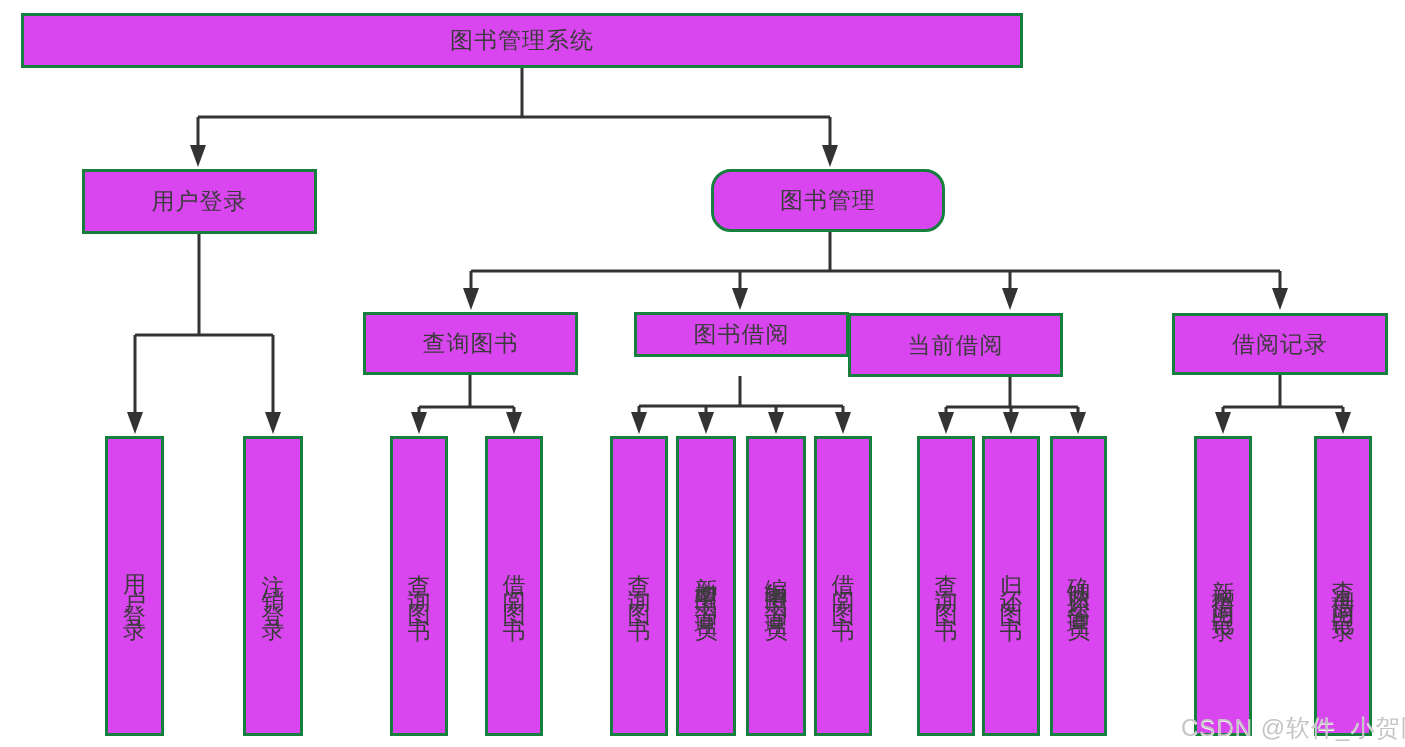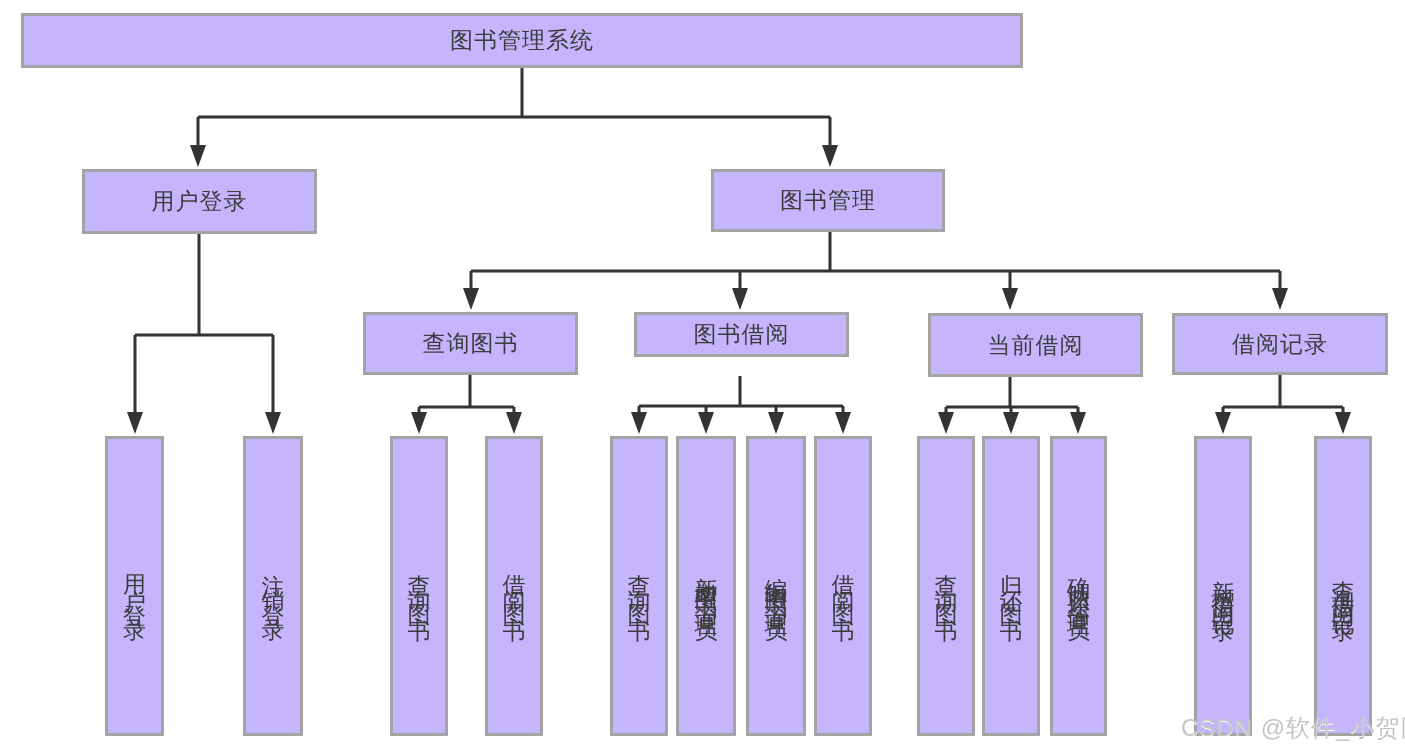--- a/index.html
+++ b/index.html
@@ -3,21 +3,21 @@
 <meta charset="utf-8">
 <style>
   html,body{margin:0;padding:0;background:#fff;}
   .canvas{
     position:relative;width:1405px;height:747px;background:#fff;overflow:hidden;
     font-family:"Liberation Sans","DejaVu Sans",sans-serif;
   }
   .wires{position:absolute;left:0;top:0;width:1405px;height:747px;}
   .node{
     position:absolute;box-sizing:border-box;
-    border:3px solid #a3a3a3;background:#c4b5fd;
+    border:3px solid #15803d;background:#d946ef;
     display:flex;align-items:center;justify-content:center;
     color:#3b3b3b;
   }
   .hbox{font-size:23px;letter-spacing:1px;white-space:nowrap;}
   .vbox{font-size:23px;}
   .vbox span{writing-mode:vertical-rl;text-orientation:mixed;line-height:1;}
   .ls-lg span{letter-spacing:15px;}
   .ls-md span{letter-spacing:8px;}
   .ls-sm span{letter-spacing:6px;}
   .watermark{
@@ -64,31 +64,31 @@
     </g>
   </svg>
 
   <div class="node hbox" style="left:21px;top:13px;width:1002px;height:55px;">
     <span>图书管理系统</span>
   </div>
 
   <div class="node hbox" style="left:82px;top:169px;width:235px;height:65px;">
     <span>用户登录</span>
   </div>
-  <div class="node hbox" style="left:711px;top:169px;width:234px;height:63px;">
+  <div class="node hbox" style="left:711px;top:169px;width:234px;height:63px;border-radius:20px;">
     <span>图书管理</span>
   </div>
 
   <div class="node hbox" style="left:363px;top:312px;width:215px;height:63px;">
     <span>查询图书</span>
   </div>
   <div class="node hbox" style="left:634px;top:312px;width:215px;height:45px;">
     <span>图书借阅</span>
   </div>
-  <div class="node hbox" style="left:928px;top:313px;width:215px;height:64px;">
+  <div class="node hbox" style="left:848px;top:313px;width:215px;height:64px;">
     <span>当前借阅</span>
   </div>
   <div class="node hbox" style="left:1172px;top:313px;width:216px;height:62px;">
     <span>借阅记录</span>
   </div>
 
   <div class="node vbox ls-lg" style="left:105px;top:436px;width:59px;height:300px;">
     <span>用户登录</span>
   </div>
   <div class="node vbox ls-lg" style="left:243px;top:436px;width:60px;height:300px;">

